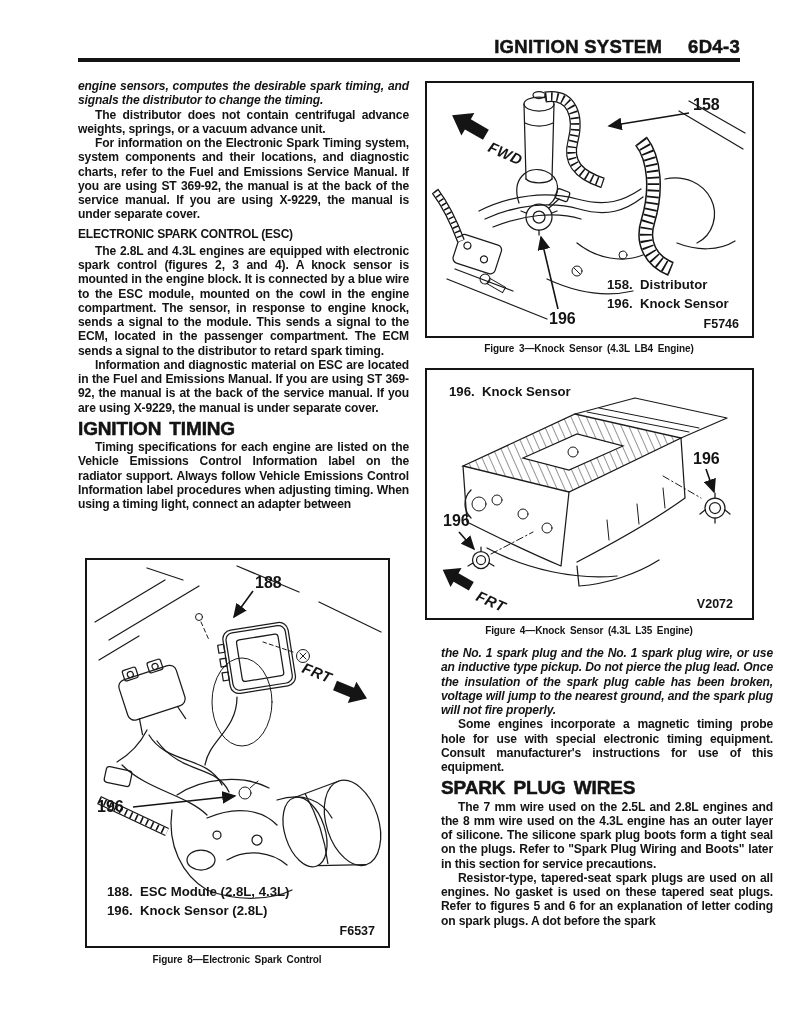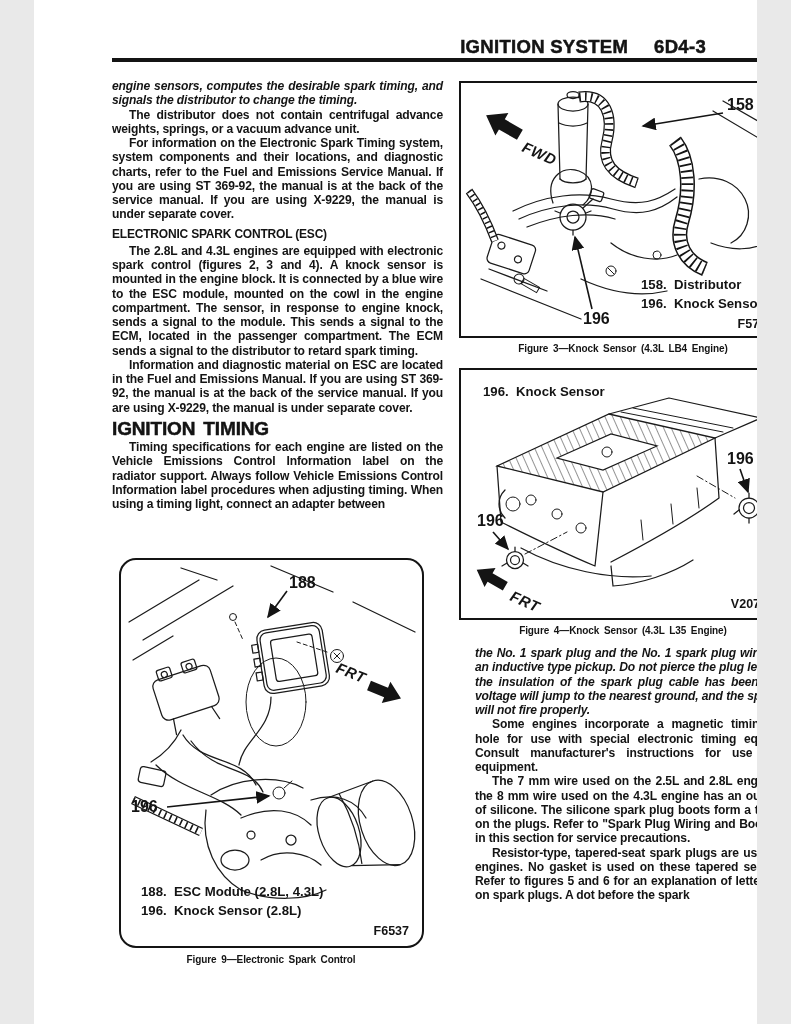--- a/index.html
+++ b/index.html
@@ -1,17 +1,17 @@
 <!DOCTYPE html>
 <html><head>
 <meta charset="utf-8">
 <style>
   * { margin:0; padding:0; box-sizing:border-box; }
   html,body { background:#e9e9e9; }
-  .page { position:relative; width:723px; height:1024px; margin:0 auto; background:#ffffff;
+  .page { position:relative; width:791px; height:1024px; margin:0 auto; background:#ffffff;
           font-family:"Liberation Sans",sans-serif; color:#141414; overflow:hidden; }
 
   
   .hdr-title { position:absolute; top:36px; right:51px; font-size:18.5px; font-weight:bold;
                letter-spacing:.3px; -webkit-text-stroke:.5px #141414; white-space:nowrap; }
   .hdr-num { margin-left:26px; }
   .hdr-rule { position:absolute; top:58px; left:78px; width:662px; height:4px; background:#141414; }
 
   
   .textcol { position:absolute; font-size:12.1px; line-height:14.25px; font-weight:bold;
@@ -19,21 +19,21 @@
   #leftcol  { left:78px;  top:79px;  width:331px; }
   #rightcol { left:441px; top:646px; width:332px; }
   p.body { text-indent:17px; }
   p.cont { text-indent:0;font-style:italic; }
   .h-sub { font-size:12px; margin:5px 0 3px 0; text-align:left; letter-spacing:-.2px; }
   .h-big { font-size:19px; margin:7px 0 4px 0; word-spacing:3px;
            -webkit-text-stroke:.5px #141414; }
 
   
   .figbox { position:absolute; border:2px solid #141414; background:#fff; }
-  #fig2 { left:85px;  top:558px; width:305px; height:390px;border-radius:17px; }
+  #fig2 { left:85px;  top:558px; width:305px; height:390px; }
   #fig3 { left:425px; top:81px;  width:329px; height:257px; }
   #fig4 { left:425px; top:368px; width:329px; height:252px; }
   .figbox svg { display:block; width:100%; height:100%; }
   .figcap { position:absolute; font-weight:bold; font-size:10px; text-align:center;
             word-spacing:2px; letter-spacing:-.1px; }
   #cap2 { left:78px;  top:954px; width:318px; }
   #cap3 { left:421px; top:343px; width:336px; }
   #cap4 { left:421px; top:625px; width:336px; }
 
   
@@ -64,20 +64,21 @@
     <div class="h-sub">ELECTRONIC SPARK CONTROL (ESC)</div>
     <p class="body">The 2.8L and 4.3L engines are equipped with electronic spark control (figures 2, 3 and 4). A knock sensor is mounted in the engine block. It is connected by a blue wire to the ESC module, mounted on the cowl in the engine compartment. The sensor, in response to engine knock, sends a signal to the module. This sends a signal to the ECM, located in the passenger compartment. The ECM sends a signal to the distributor to retard spark timing.</p>
     <p class="body">Information and diagnostic material on ESC are located in the Fuel and Emissions Manual. If you are using ST 369-92, the manual is at the back of the service manual. If you are using X-9229, the manual is under separate cover.</p>
     <div class="h-big">IGNITION TIMING</div>
     <p class="body">Timing specifications for each engine are listed on the Vehicle Emissions Control Information label on the radiator support. Always follow Vehicle Emissions Control Information label procedures when adjusting timing. When using a timing light, connect an adapter between</p>
   </div>
 
   <div id="rightcol" class="textcol">
     <p class="cont">the No. 1 spark plug and the No. 1 spark plug wire, or use an inductive type pickup. Do not pierce the plug lead. Once the insulation of the spark plug cable has been broken, voltage will jump to the nearest ground, and the spark plug will not fire properly.</p>
     <p class="body">Some engines incorporate a magnetic timing probe hole for use with special electronic timing equipment. Consult manufacturer's instructions for use of this equipment.</p>
+    <div class="h-big">SPARK PLUG WIRES</div>
     <p class="body">The 7 mm wire used on the 2.5L and 2.8L engines and the 8 mm wire used on the 4.3L engine has an outer layer of silicone. The silicone spark plug boots form a tight seal on the plugs. Refer to "Spark Plug Wiring and Boots" later in this section for service precautions.</p>
     <p class="body">Resistor-type, tapered-seat spark plugs are used on all engines. No gasket is used on these tapered seat plugs. Refer to figures 5 and 6 for an explanation of letter coding on spark plugs. A dot before the spark</p>
   </div>
 
   <div id="fig2" class="figbox">
     <svg viewBox="0 0 301 386">
       <defs>
         <marker id="ah" markerWidth="10" markerHeight="8" refX="8" refY="4" orient="auto">
           <path d="M0,0 L9,4 L0,8 Z" fill="#141414"></path>
         </marker>
@@ -171,21 +172,21 @@
           <path d="M163,228 L171,221"></path>
       </g>
       <text class="svgtxt callout" x="10" y="252">196</text>
       <path class="lead" d="M46,247 L148,236" marker-end="url(#ah)"></path>
 
       <text class="svgtxt legend" x="20" y="336" xml:space="preserve">188.&nbsp; ESC Module (2.8L, 4.3L)</text>
       <text class="svgtxt legend" x="20" y="355" xml:space="preserve">196.&nbsp; Knock Sensor (2.8L)</text>
       <text class="svgtxt figcode" x="288" y="375" text-anchor="end">F6537</text>
     </svg>
   </div>
-  <div id="cap2" class="figcap">Figure 9—Electronic Spark Control</div>
+  <div id="cap2" class="figcap">Figure 8—Electronic Spark Control</div>
 
   <div id="fig3" class="figbox">
     <svg viewBox="0 0 325 253">
 
       <g>
         <use href="#fatArrow" class="fat" transform="translate(42,42) rotate(210) scale(1.3)"></use>
         <text class="svgtxt dirlbl" transform="translate(60,68) rotate(24)">FWD</text>
       </g>
 
       <g class="ln" transform="translate(96,8)">

